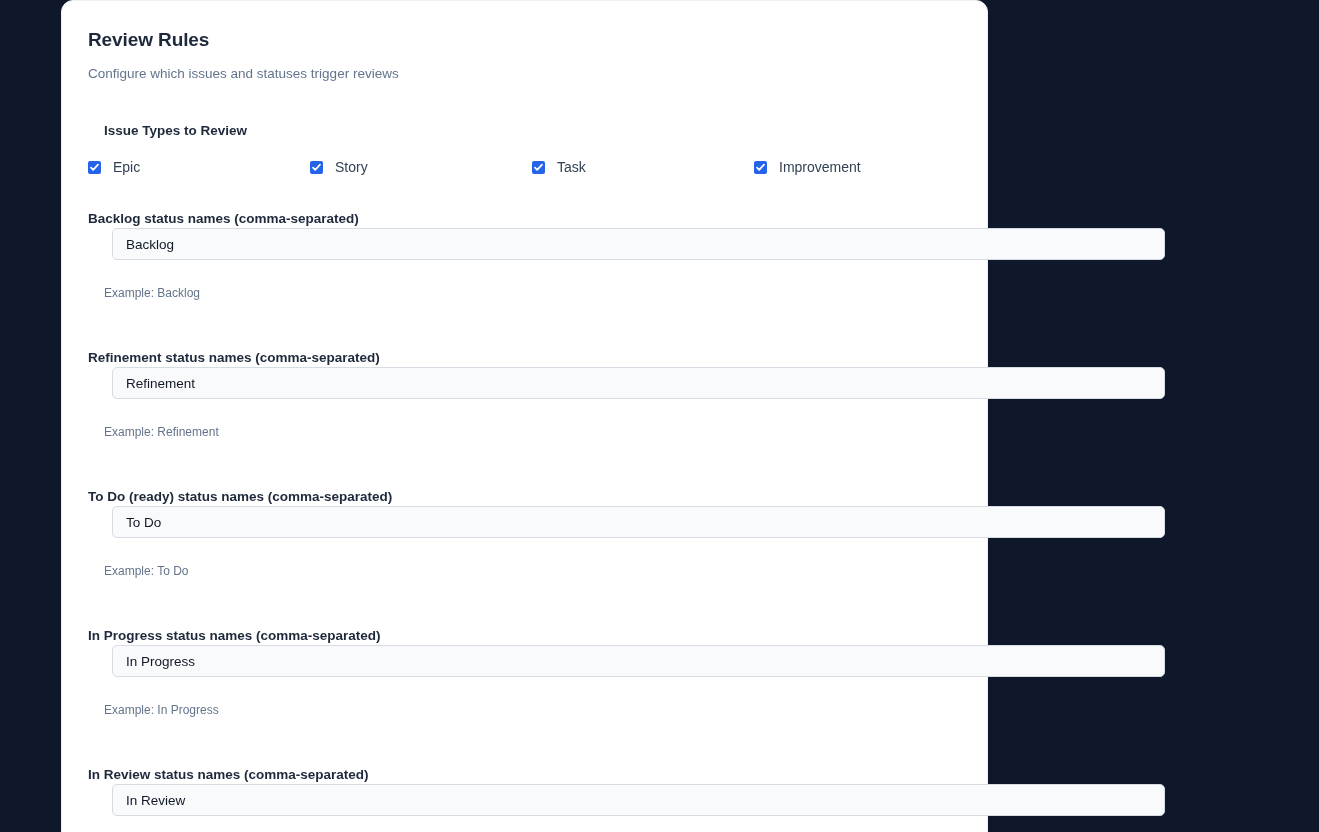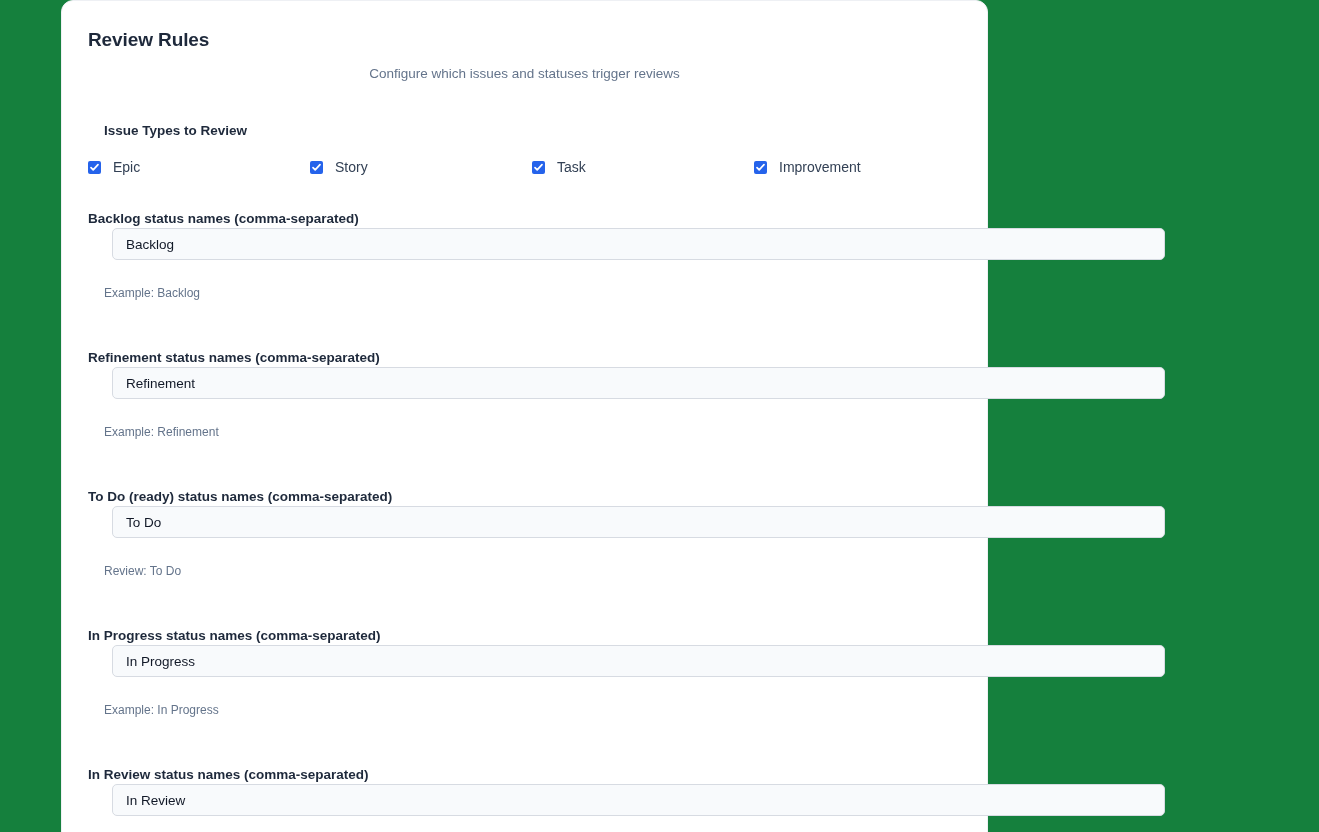--- a/index.html
+++ b/index.html
@@ -12,21 +12,21 @@
     height: 832px;
     font-family: "Liberation Sans", sans-serif;
     -webkit-font-smoothing: antialiased;
     overflow: hidden;
   }
 
   .page {
     position: relative;
     width: 1319px;
     height: 832px;
-    background: #15803d;
+    background: #0f172a;
   }
 
   
   .card {
     position: absolute;
     left: 61px;
     top: 0px;
     width: 927px;
     min-height: 860px;
     background: #ffffff;
@@ -47,21 +47,20 @@
     letter-spacing: -0.1px;
   }
 
   .card-subtitle {
     margin: 0;
     padding: 12px 0 0 0;
     font-size: 13.5px;
     line-height: 18px;
     color: #64748b;
     font-weight: normal;
-    text-align: center;
   }
 
   
   .section-label {
     margin: 16px;
     padding: 23px 0 0 0;
     font-size: 13.5px;
     line-height: 18px;
     font-weight: bold;
     color: #1e293b;
@@ -206,21 +205,21 @@
 
     <div class="field">
       <label class="field-label">Refinement status names (comma-separated)</label>
       <input class="field-input" type="text" value="Refinement" style="">
       <p class="field-help">Example: Refinement</p>
     </div>
 
     <div class="field">
       <label class="field-label">To Do (ready) status names (comma-separated)</label>
       <input class="field-input" type="text" value="To Do" style="">
-      <p class="field-help">Review: To Do</p>
+      <p class="field-help">Example: To Do</p>
     </div>
 
     <div class="field">
       <label class="field-label">In Progress status names (comma-separated)</label>
       <input class="field-input" type="text" value="In Progress" style="">
       <p class="field-help">Example: In Progress</p>
     </div>
 
     <div class="field">
       <label class="field-label">In Review status names (comma-separated)</label>

